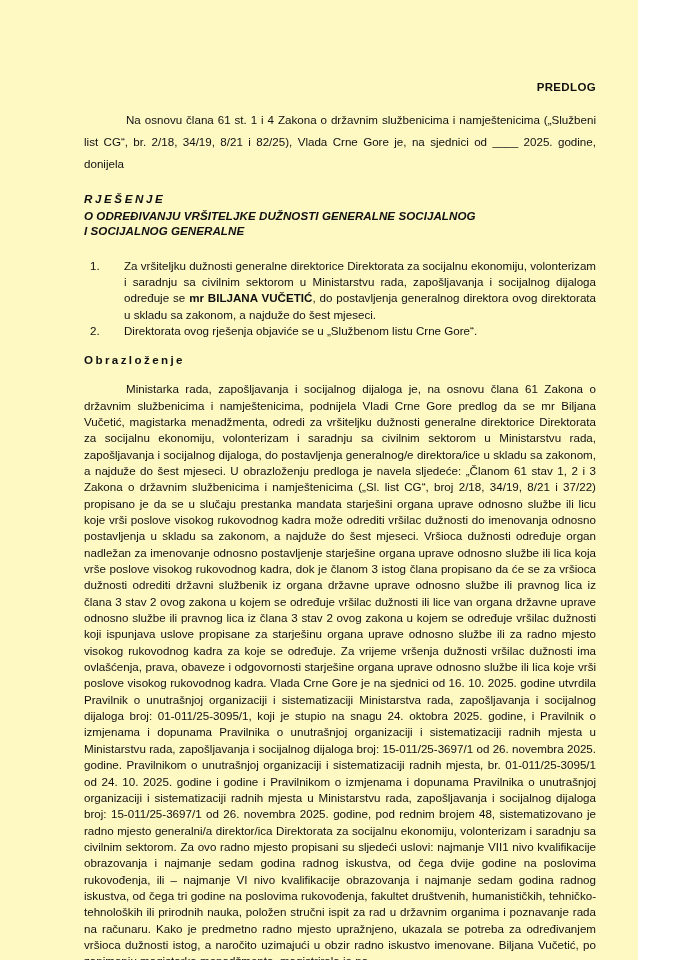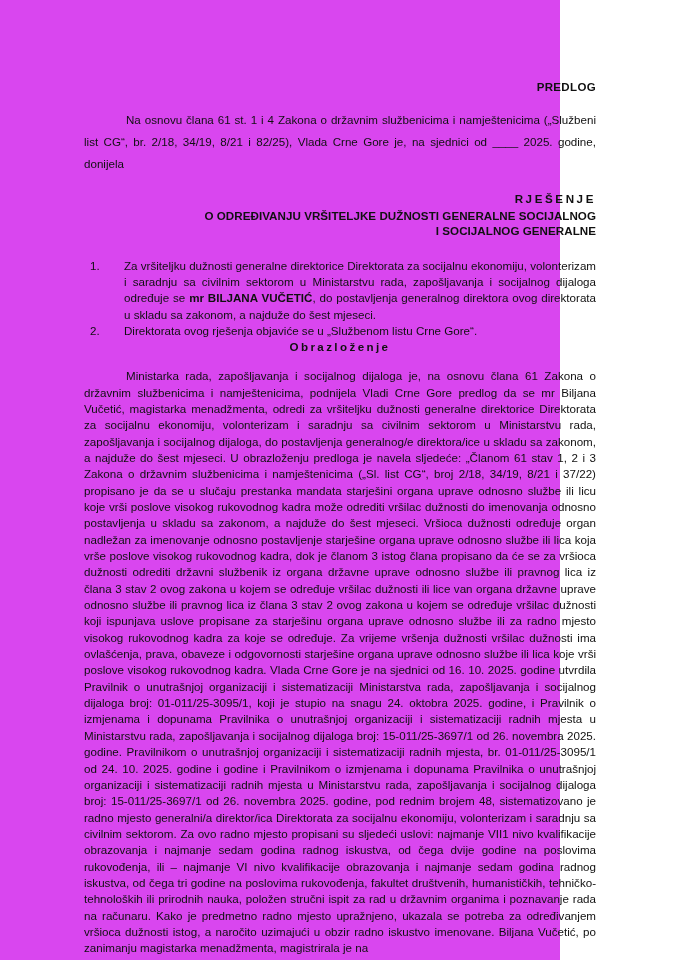--- a/index.html
+++ b/index.html
@@ -12,23 +12,23 @@
     width: 679px;
     height: 960px;
     overflow: hidden;
     font-family: "Liberation Sans", sans-serif;
     color: #101010;
     -webkit-font-smoothing: antialiased;
   }
 
   .page {
     position: relative;
-    width: 560px;
+    width: 638px;
     height: 960px;
-    background: #d946ef;
+    background: #fef9c3;
     box-sizing: border-box;
   }
 
   
   .content {
     position: absolute;
     left: 84px;
     top: 0;
     width: 512px;
   }
@@ -46,24 +46,25 @@
     margin-top: 15px;
     font-size: 11.6px;
     line-height: 22px;
     text-align: justify;
     text-indent: 42px;
     hyphens: none;
   }
 
   .title-block {
     margin-top: 16px;
-    text-align: right;
+    text-align: left;
     font-weight: bold;
     font-size: 11.6px;
     line-height: 15.6px;
+    font-style: italic;
   }
   .title-main {
     letter-spacing: 2.6px;
     margin-bottom: 1px;
   }
   .title-sub {
     letter-spacing: 0.05px;
   }
   .title-sub div { white-space: nowrap; }
 
@@ -84,21 +85,22 @@
     position: absolute;
     left: 6px;
     top: 0;
     width: 20px;
     text-align: left;
   }
   .decision-list li .li-text { display: block; margin-left: 9px; }
   .decision-list li b { font-weight: bold; }
 
   .section-heading {
-    text-align: center;
+    margin-top: 13px;
+    text-align: left;
     font-weight: bold;
     font-size: 11.6px;
     letter-spacing: 2.4px;
     line-height: 16px;
   }
 
   .body-text {
     margin-top: 13px;
     font-size: 11.6px;
     line-height: 16.35px;

